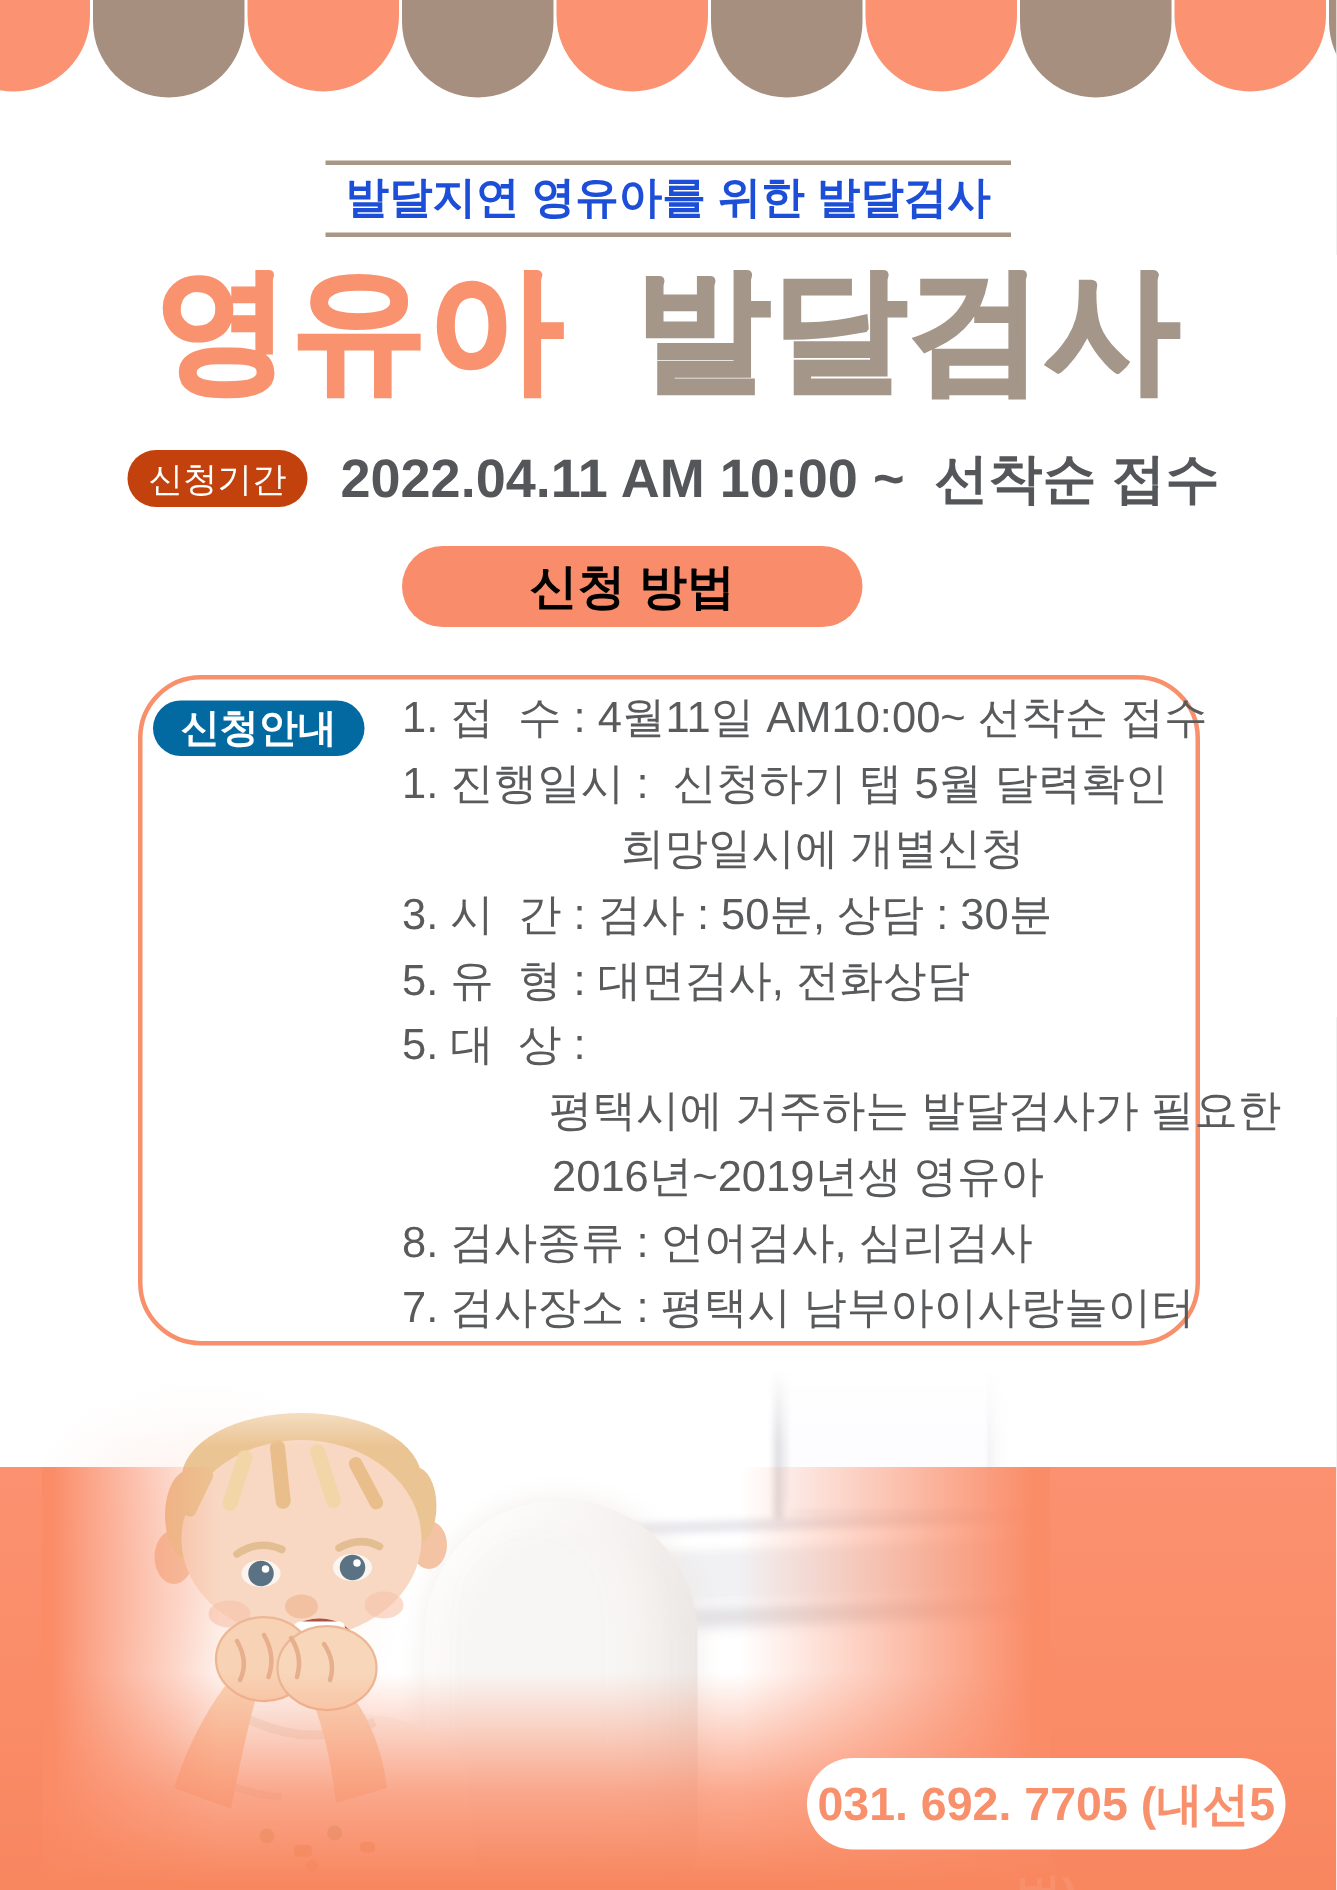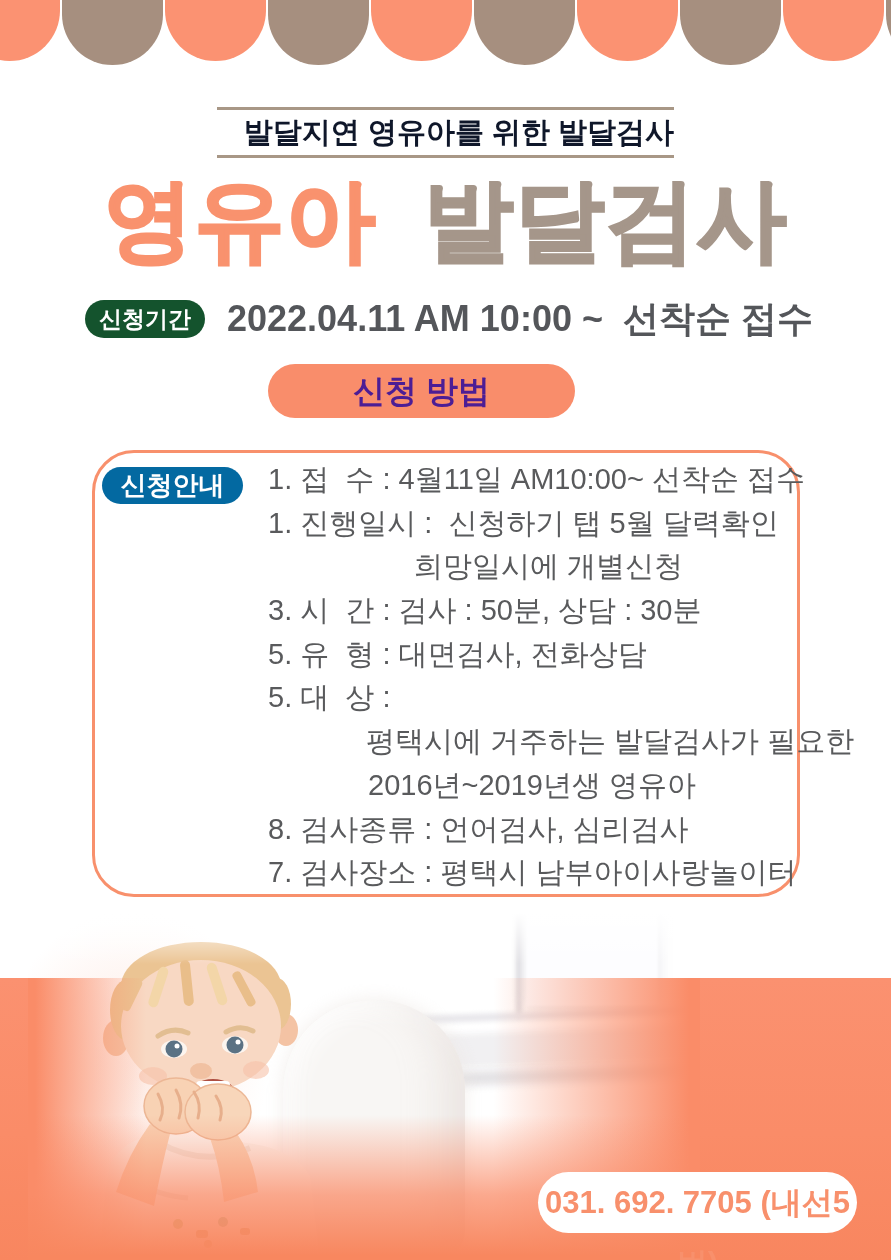--- a/index.html
+++ b/index.html
@@ -14,47 +14,47 @@
   .sc{width:101px;border-radius:0 0 54px 54px;}
   .sc:nth-child(odd){height:61px;background:#FB9272;}
   .sc:nth-child(even){height:65px;background:#A68F7F;}
 
   
   .rule{position:absolute;left:217px;width:457px;height:3px;background:#A89786;}
   .rule-top{top:107px;}
   .rule-bottom{top:155px;}
   .subtitle{
     position:absolute;left:217px;top:110px;width:457px;height:45px;line-height:45px;
-    text-align:right;font-size:29px;font-weight:600;color:#0f172a;
+    text-align:center;font-size:29px;font-weight:600;color:#1d4ed8;
   }
 
   
   .title{
     position:absolute;left:0;top:168px;width:891px;margin:0;text-align:center;
     font-size:90px;font-weight:900;line-height:104px;letter-spacing:1px;
   }
   .title span{-webkit-text-stroke:2.5px currentColor;}
   .t-accent{color:#F9926E;margin-right:16px;}
   .t-rest{color:#A5968A;margin-left:31px;}
 
   
   .period-badge{
     position:absolute;left:85px;top:300px;width:120px;height:38px;border-radius:19px;
-    background:#14532d;color:#fff;font-size:23px;font-weight:700;
+    background:#c2410c;color:#fff;font-size:23px;font-weight:400;
     text-align:center;line-height:38px;
   }
   .period-text{
     position:absolute;left:227px;top:298px;height:42px;line-height:42px;
     font-size:36px;font-weight:700;color:#54565A;white-space:pre;
   }
 
   
   .method-btn{
     position:absolute;left:268px;top:364px;width:307px;height:54px;border-radius:27px;
-    background:#F98D6B;color:#4c1d95;font-size:32px;font-weight:700;
+    background:#F98D6B;color:#000000;font-size:32px;font-weight:700;
     text-align:center;line-height:54px;cursor:pointer;
   }
 
   
   .info-box{
     position:absolute;left:92px;top:450px;width:708px;height:447px;box-sizing:border-box;
     border:3px solid #F8906C;border-radius:42px;background:#fff;
   }
   .info-badge{
     position:absolute;left:102px;top:467px;width:141px;height:37px;border-radius:19px;

